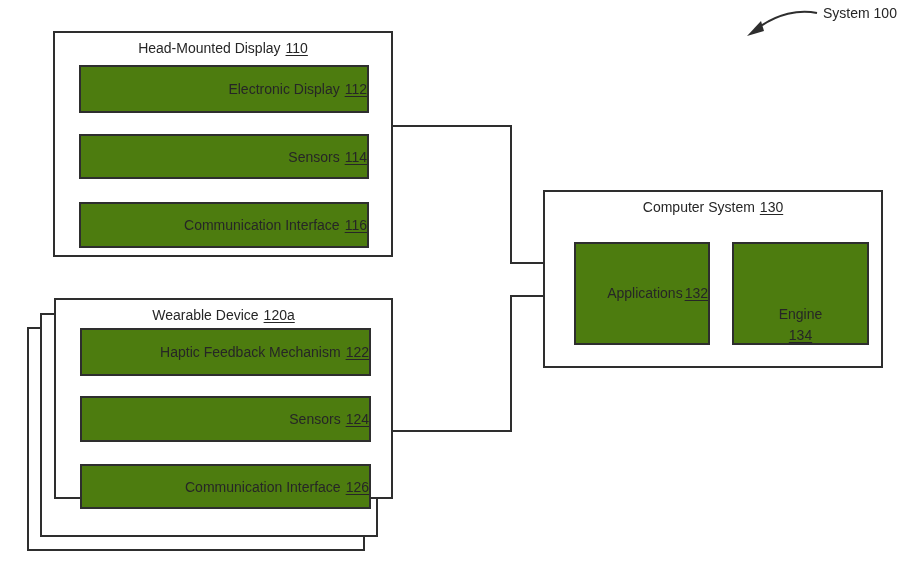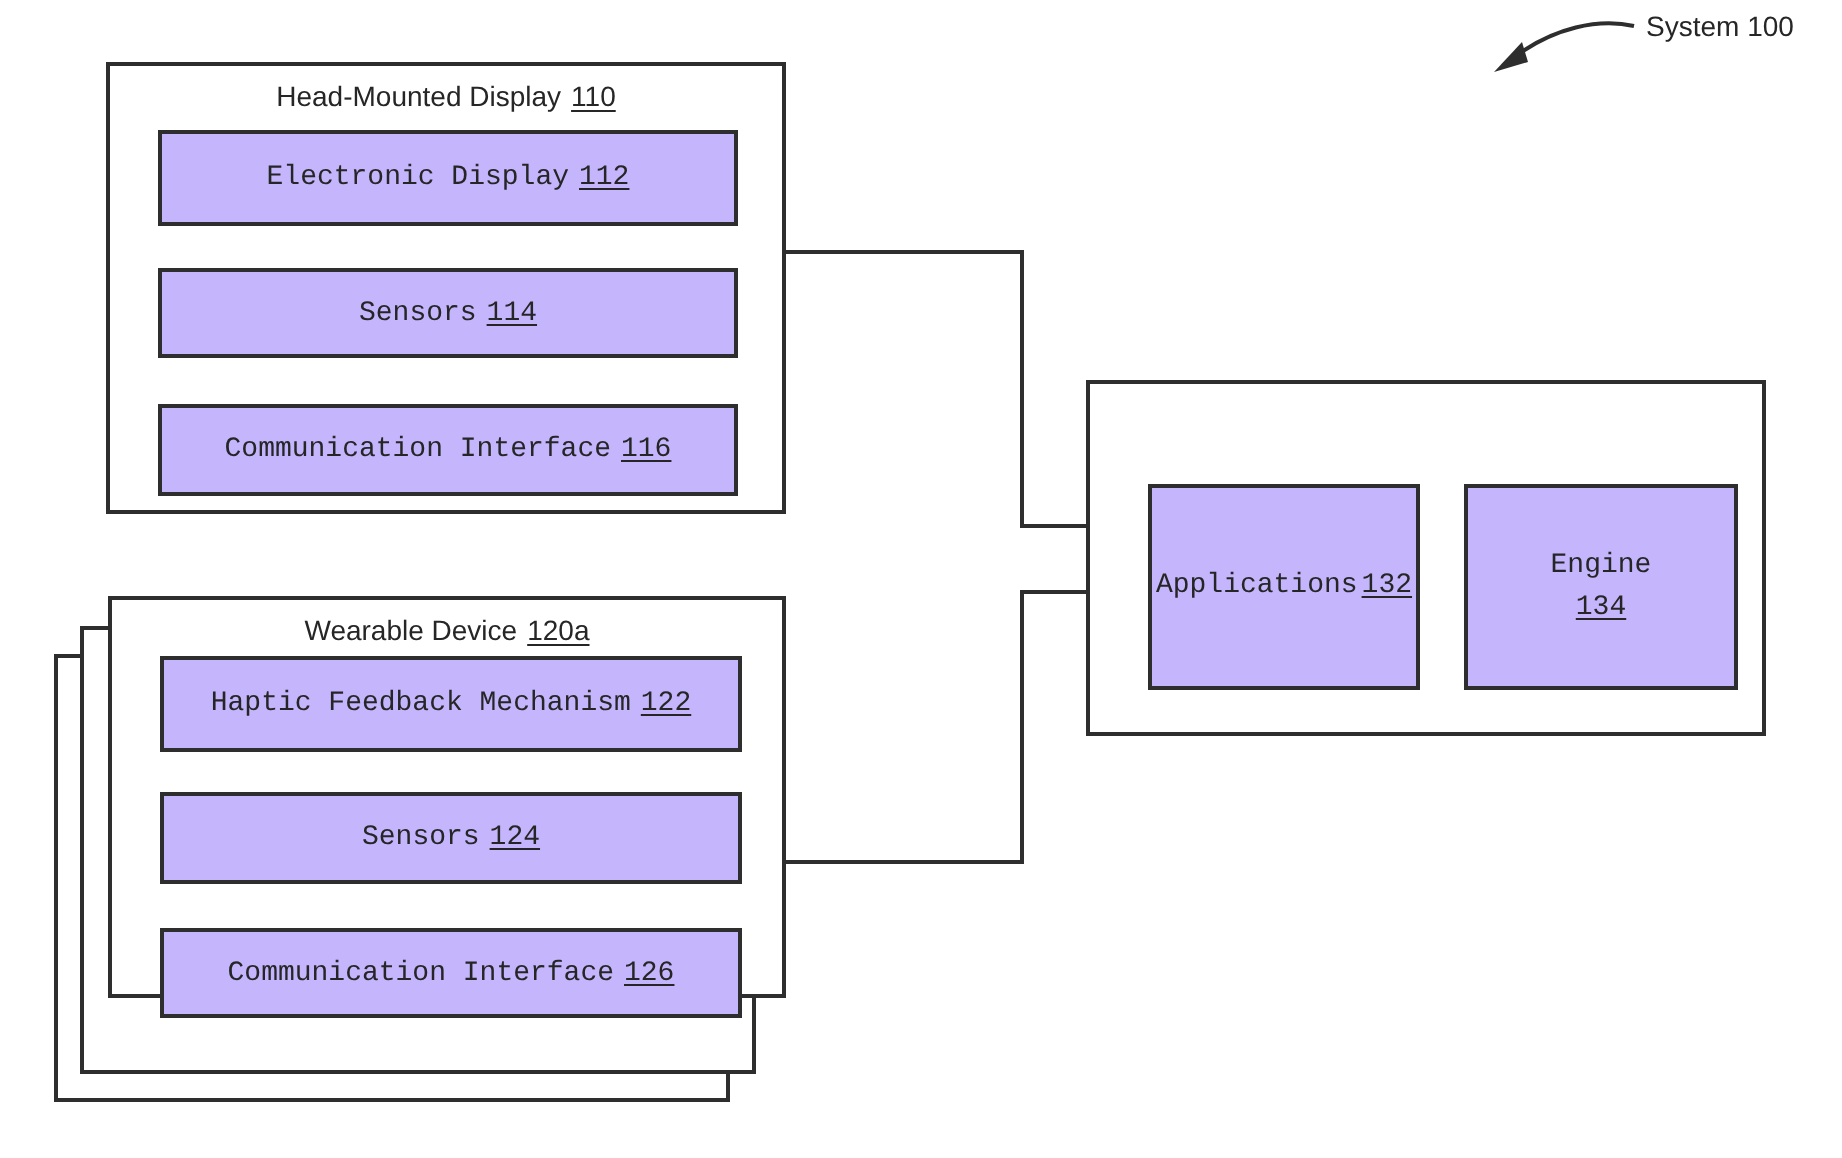--- a/index.html
+++ b/index.html
@@ -26,26 +26,25 @@
   .box-title{
     position:absolute;
     top:7px;left:0;right:0;
     display:flex;justify-content:center;gap:5px;
     font-size:14px;
     white-space:nowrap;
   }
   .inner{
     position:absolute;
     border:2px solid #2e2e2e;
-    background:#c4b5fd;
+    background:#4d7c0f;
     box-sizing:border-box;
-    display:flex;align-items:center;justify-content:center;gap:5px;
+    display:flex;align-items:center;justify-content:flex-end;gap:5px;
     font-size:14px;
     white-space:nowrap;
-    font-family:Liberation Mono, monospace;
   }
   .inner.two-line{
     flex-direction:row;gap:2px;
     line-height:1.25;
   }
   .ref{
     text-decoration:underline;
     text-underline-offset:2px;
   }
   .connector{
@@ -111,20 +110,24 @@
       <span>Sensors</span>
       <span class="ref">124</span>
     </div>
     <div class="inner" style="left:24px;top:164px;width:291px;height:45px;">
       <span>Communication Interface</span>
       <span class="ref">126</span>
     </div>
   </div>
 
   <div class="box" style="left:543px;top:190px;width:340px;height:178px;">
+    <div class="box-title">
+      <span>Computer System</span>
+      <span class="ref">130</span>
+    </div>
     <div class="inner two-line" style="left:29px;top:50px;width:136px;height:103px;">
       <span>Applications</span>
       <span class="ref">132</span>
     </div>
     <div class="inner" style="left:187px;top:50px;width:137px;height:103px;flex-direction:column;">
       <span>Engine</span>
       <span class="ref">134</span>
     </div>
   </div>
 

